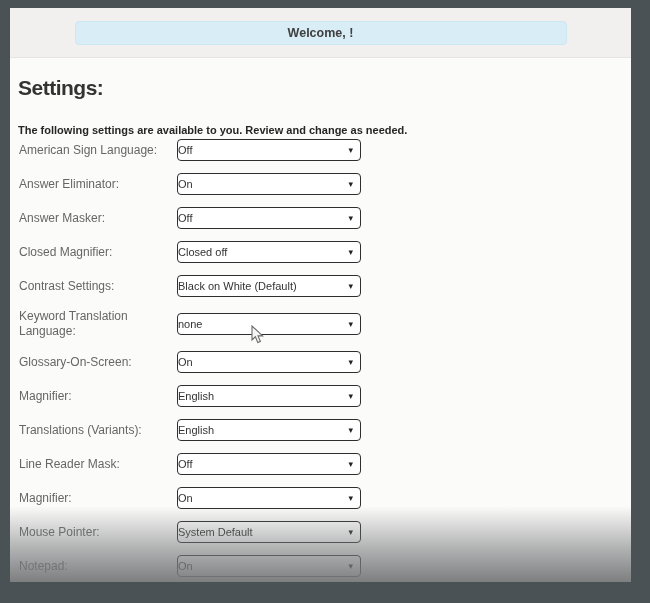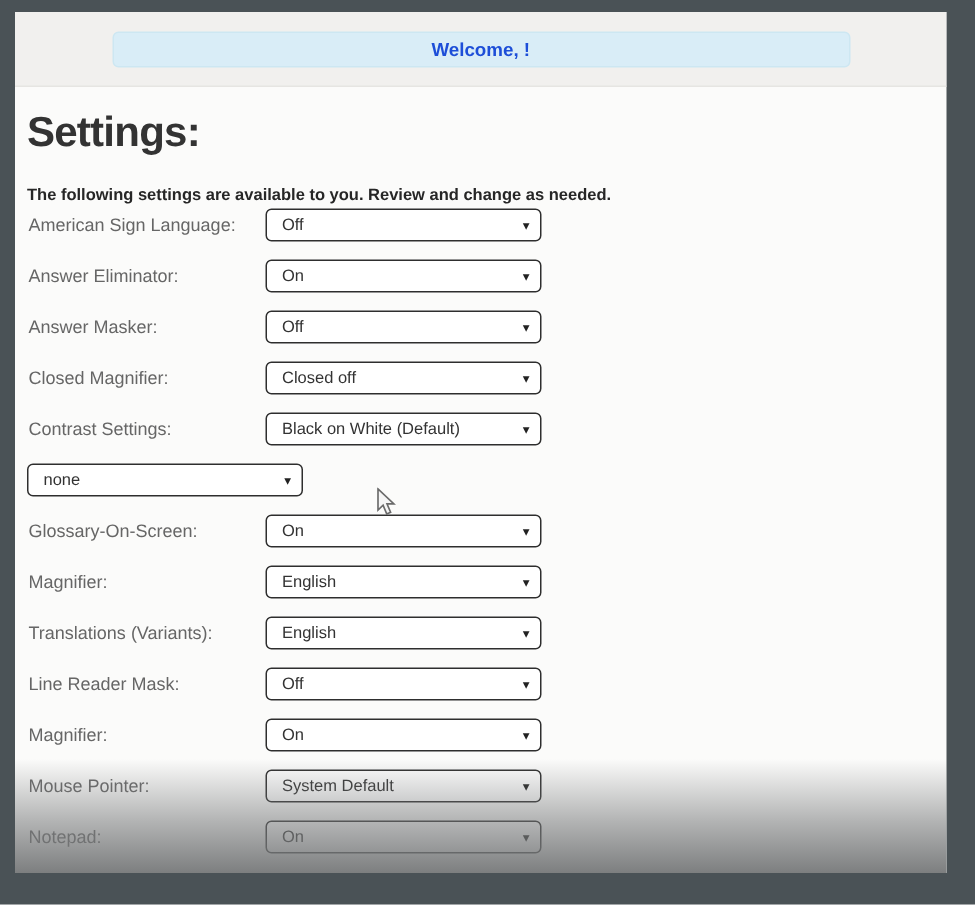--- a/index.html
+++ b/index.html
@@ -27,29 +27,29 @@
   }
   .welcome-banner {
     width:492px;
     height:24px;
     background:#d9edf7;
     border:1px solid #cde7f2;
     border-radius:4px;
     display:flex;
     align-items:center;
     justify-content:center;
-    color:#1d4ed8;
+    color:#404040;
     font-size:12.5px;
     font-weight:bold;
   }
   .content {
     padding:14px 8px 0 8px;
   }
   .page-title {
-    font-size:28px;
+    font-size:21px;
     line-height:32px;
     font-weight:bold;
     color:#333333;
     letter-spacing:-0.5px;
   }
   .page-subtitle {
     margin-top:17px;
     font-size:11px;
     line-height:18px;
     font-weight:bold;
@@ -71,21 +71,21 @@
     flex:0 0 auto;
   }
   .select {
     width:184px;
     height:22px;
     background:#ffffff;
     border:1.5px solid #2e2e2e;
     border-radius:4px;
     display:flex;
     align-items:center;
-    padding:0 7px 0 10px;
+    padding:0 7px 0 0;
     cursor:default;
   }
   .select-value {
     flex:1 1 auto;
     font-size:11px;
     color:#333333;
     white-space:nowrap;
     overflow:hidden;
   }
   .select-arrow {
@@ -161,20 +161,21 @@
 
       <div class="setting-row">
         <span class="setting-label">Contrast Settings:</span>
         <div class="select">
           <span class="select-value">Black on White (Default)</span>
           <span class="select-arrow">▾</span>
         </div>
       </div>
 
       <div class="setting-row">
+        <span class="setting-label">Keyword Translation Language:</span>
         <div class="select">
           <span class="select-value">none</span>
           <span class="select-arrow">▾</span>
         </div>
       </div>
 
       <div class="setting-row">
         <span class="setting-label">Glossary-On-Screen:</span>
         <div class="select">
           <span class="select-value">On</span>

